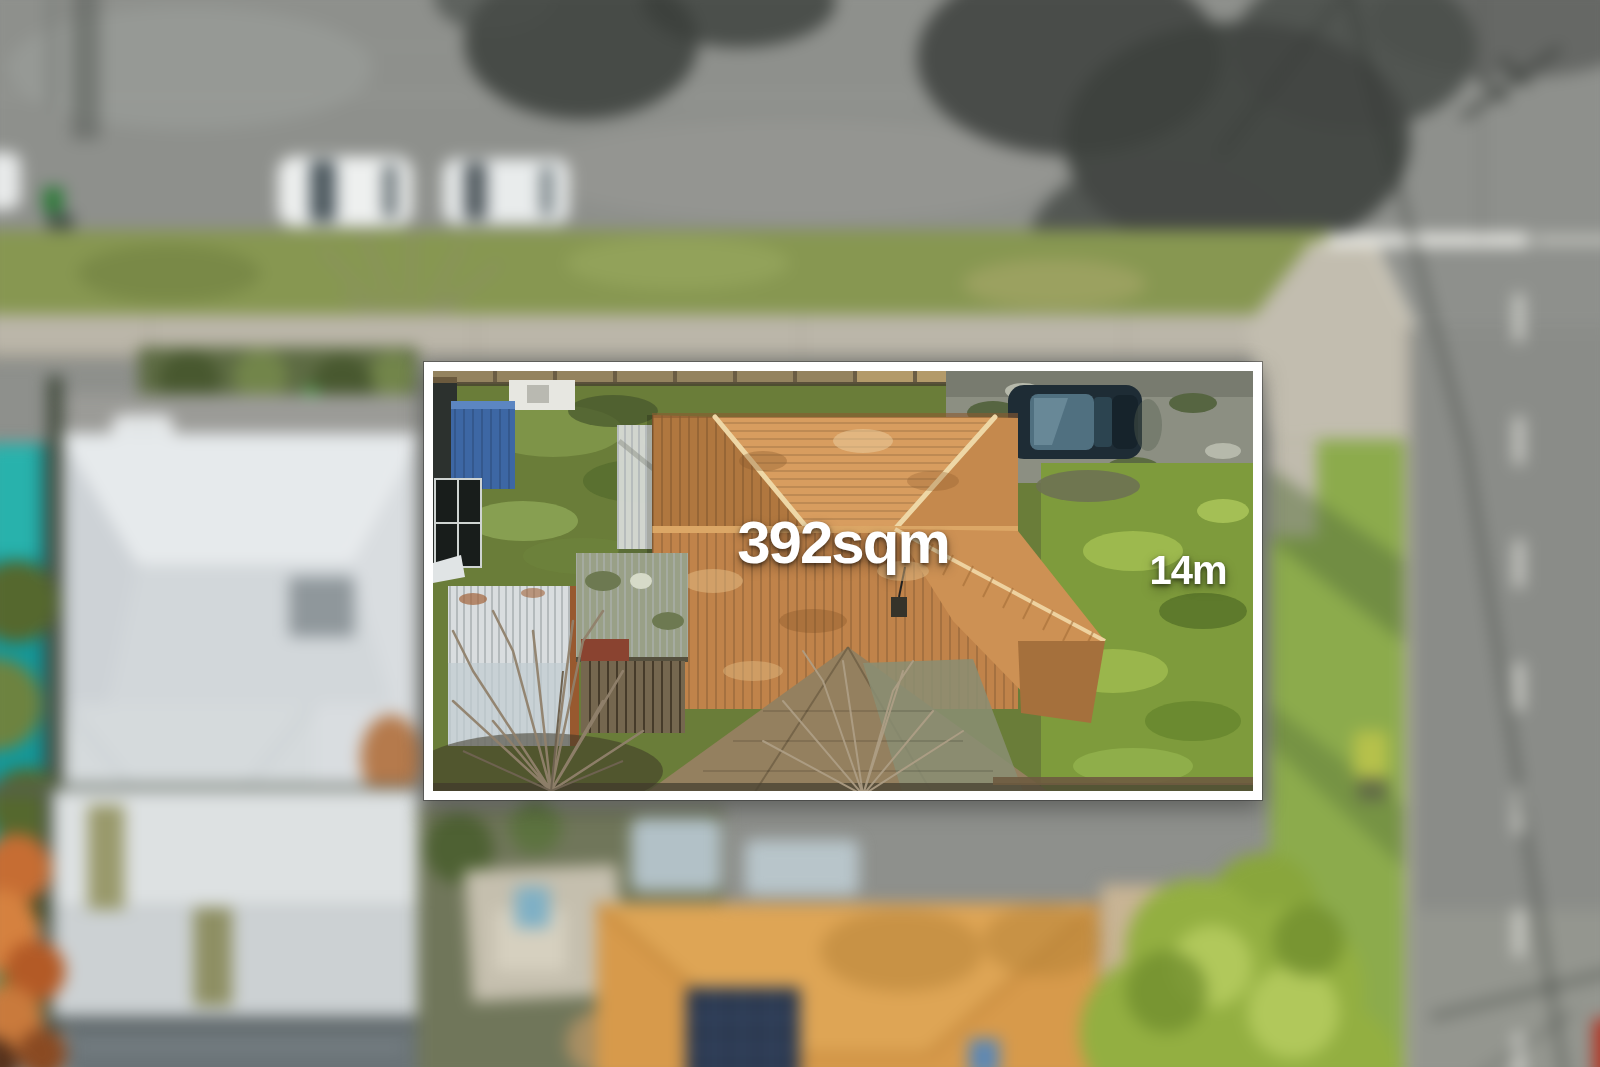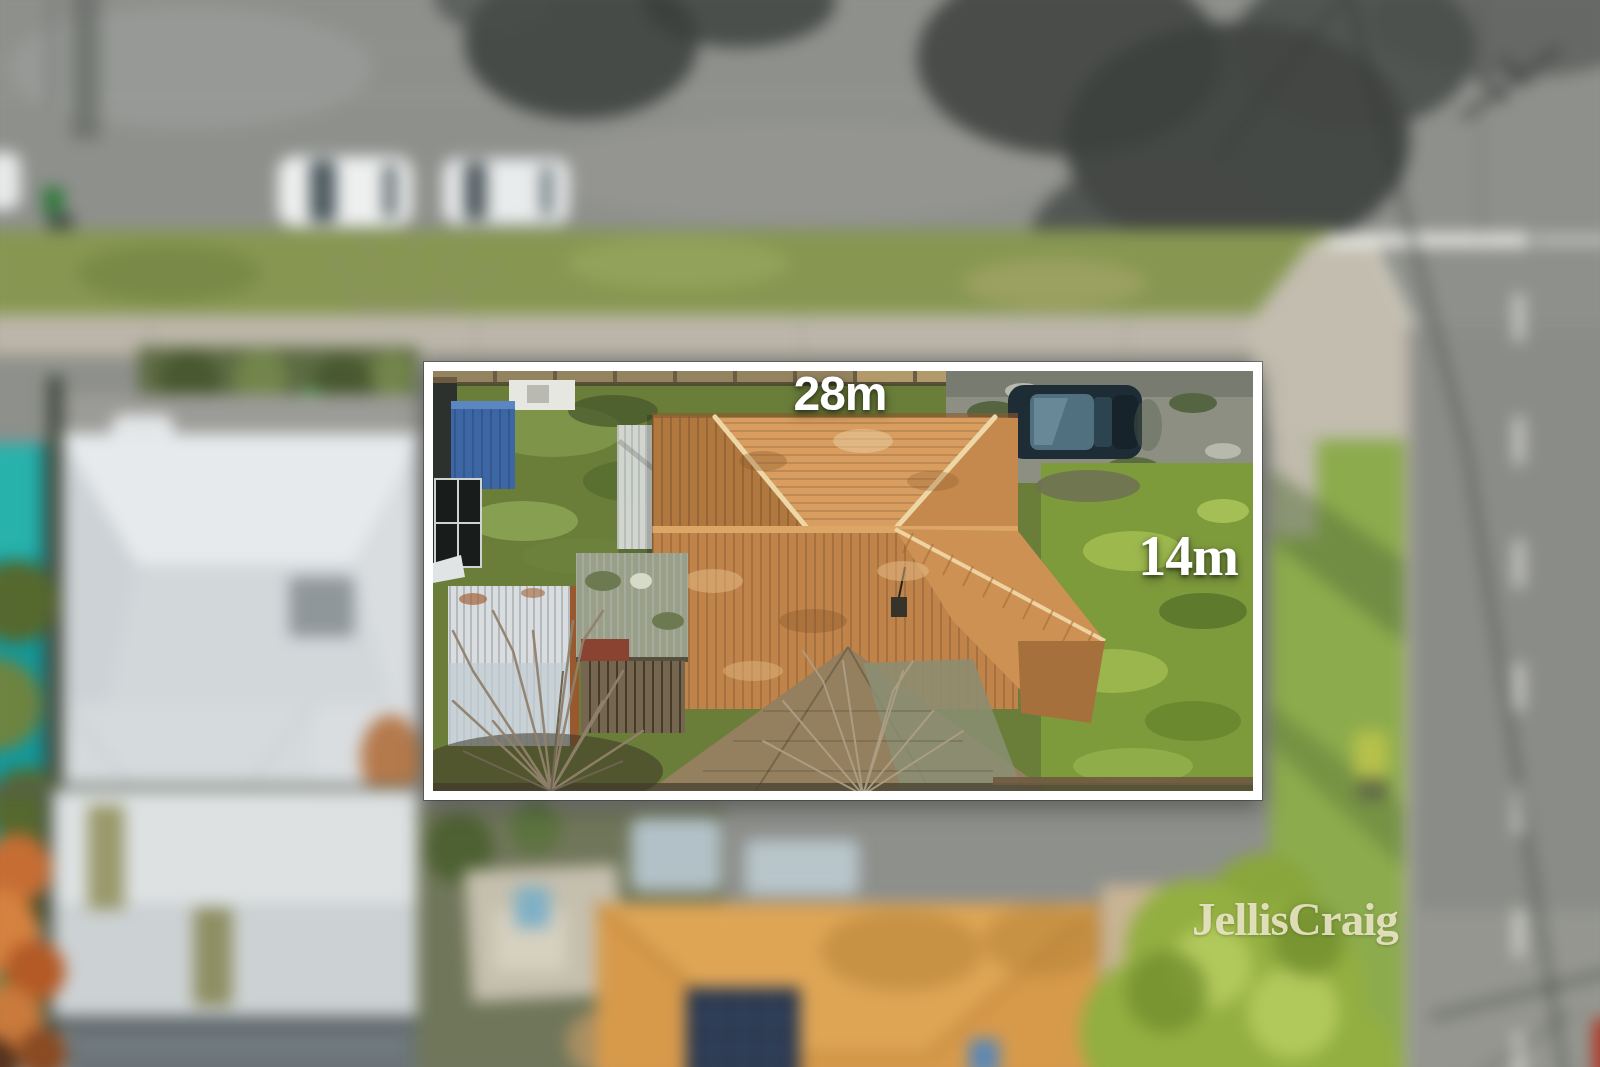--- a/index.html
+++ b/index.html
@@ -8,21 +8,21 @@
   .bg-wrap{position:absolute;left:-14px;top:-14px;width:1628px;height:1095px;filter:blur(8px);}
   .bg-wrap svg{display:block;width:100%;height:100%;}
   .property{position:absolute;left:424px;top:362px;width:838px;height:438px;
             border:9px solid #fff;box-sizing:border-box;
             box-shadow:0 0 0 1px rgba(40,40,40,.45),inset 0 0 0 1px rgba(40,40,40,.35),0 8px 22px rgba(0,0,0,.35);}
   .property svg{position:absolute;left:0;top:0;display:block;}
   .lbl{position:absolute;color:#fff;font-weight:bold;text-align:center;
        text-shadow:0 2px 4px rgba(0,0,0,.55),0 5px 12px rgba(0,0,0,.35);}
   .lbl-top{left:755px;top:366px;width:170px;font-size:48px;letter-spacing:-1px;}
   .lbl-area{left:693px;top:514px;width:300px;font-size:60px;line-height:.98;letter-spacing:-2px;}
-  .lbl-side{left:1103px;top:524px;width:170px;font-size:56px;letter-spacing:-1px;font-family:Liberation Serif, serif;}
+  .lbl-side{left:1103px;top:548px;width:170px;font-size:40px;letter-spacing:-1px;}
   .watermark{position:absolute;left:1192px;top:892px;width:260px;
              font-family:"Liberation Serif",serif;font-weight:bold;font-size:47px;
              color:rgba(238,233,201,.88);letter-spacing:-1px;
              text-shadow:0 1px 3px rgba(60,60,40,.35);}
 </style>
 </head>
 <body>
 
 <div class="photo">
 
@@ -419,20 +419,19 @@
       <path d="M118,420 L30,380 M118,420 L190,390 M118,420 L130,300" stroke="#6e6250" stroke-width="2" fill="none"></path>
     </g>
 
     <g>
       <path d="M430,424 L350,330 M430,424 L390,310 M430,424 L460,320 M430,424 L500,340 M430,424 L470,300
                M430,424 L410,290 M430,424 L530,360 M430,424 L330,370 M390,310 L370,280 M460,320 L480,290" stroke="#ae9f86" stroke-width="2" fill="none" opacity=".9" stroke-linecap="round"></path>
     </g>
   </svg>
   </div>
 
-  <div class="lbl lbl-top">28m</div>
   <div class="lbl lbl-area">
+    <div>392sqm</div>
   </div>
   <div class="lbl lbl-side">14m</div>
 
-  <div class="watermark">JellisCraig</div>
 
 </div>
 
 </body></html>

